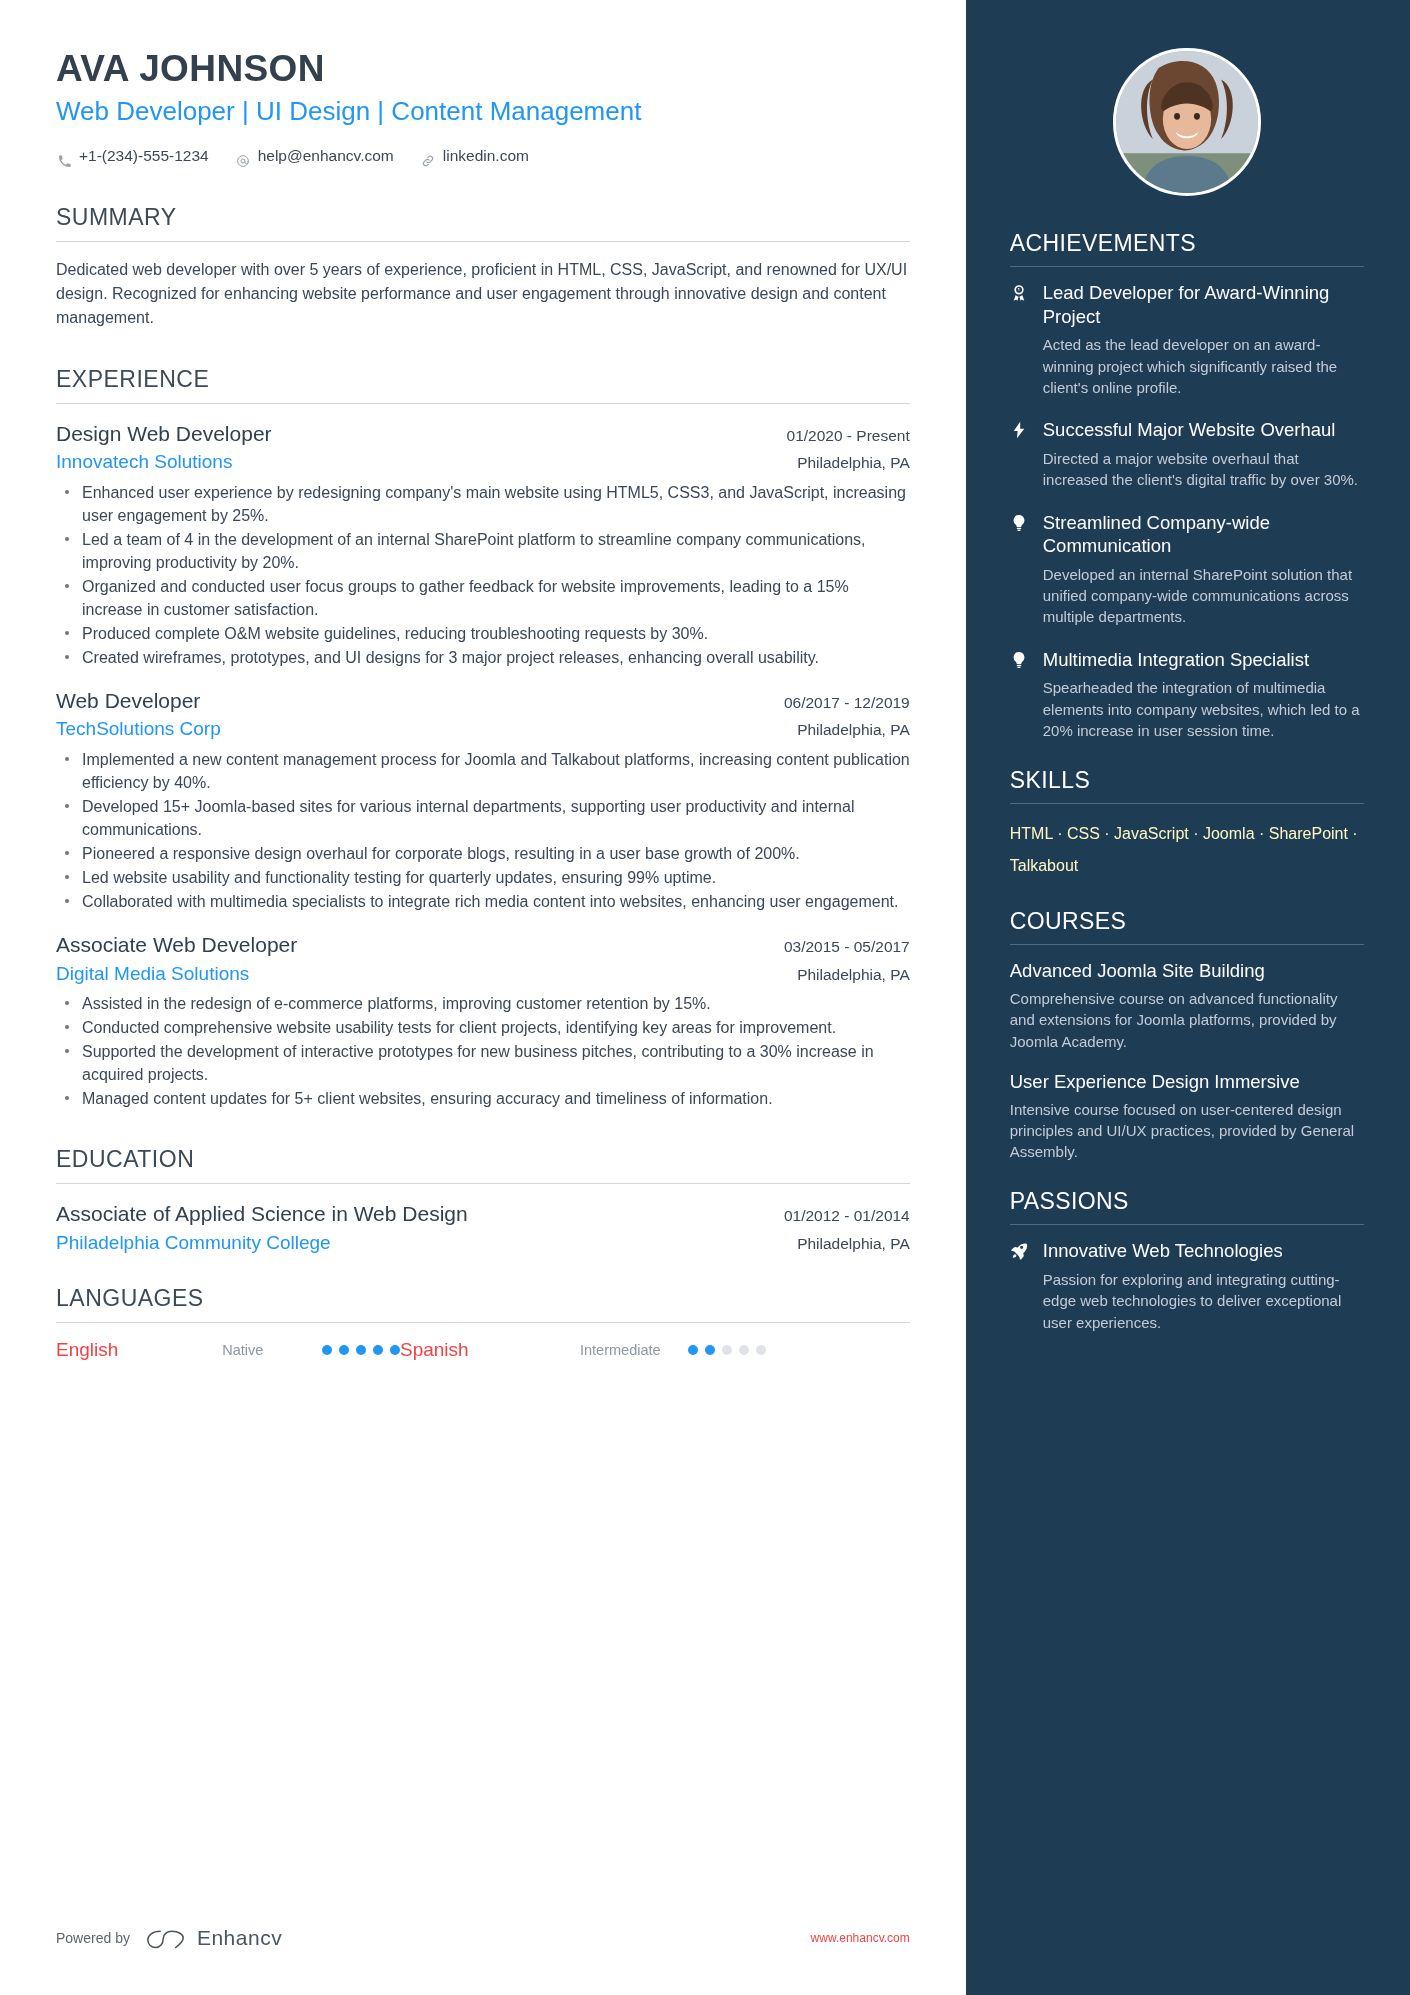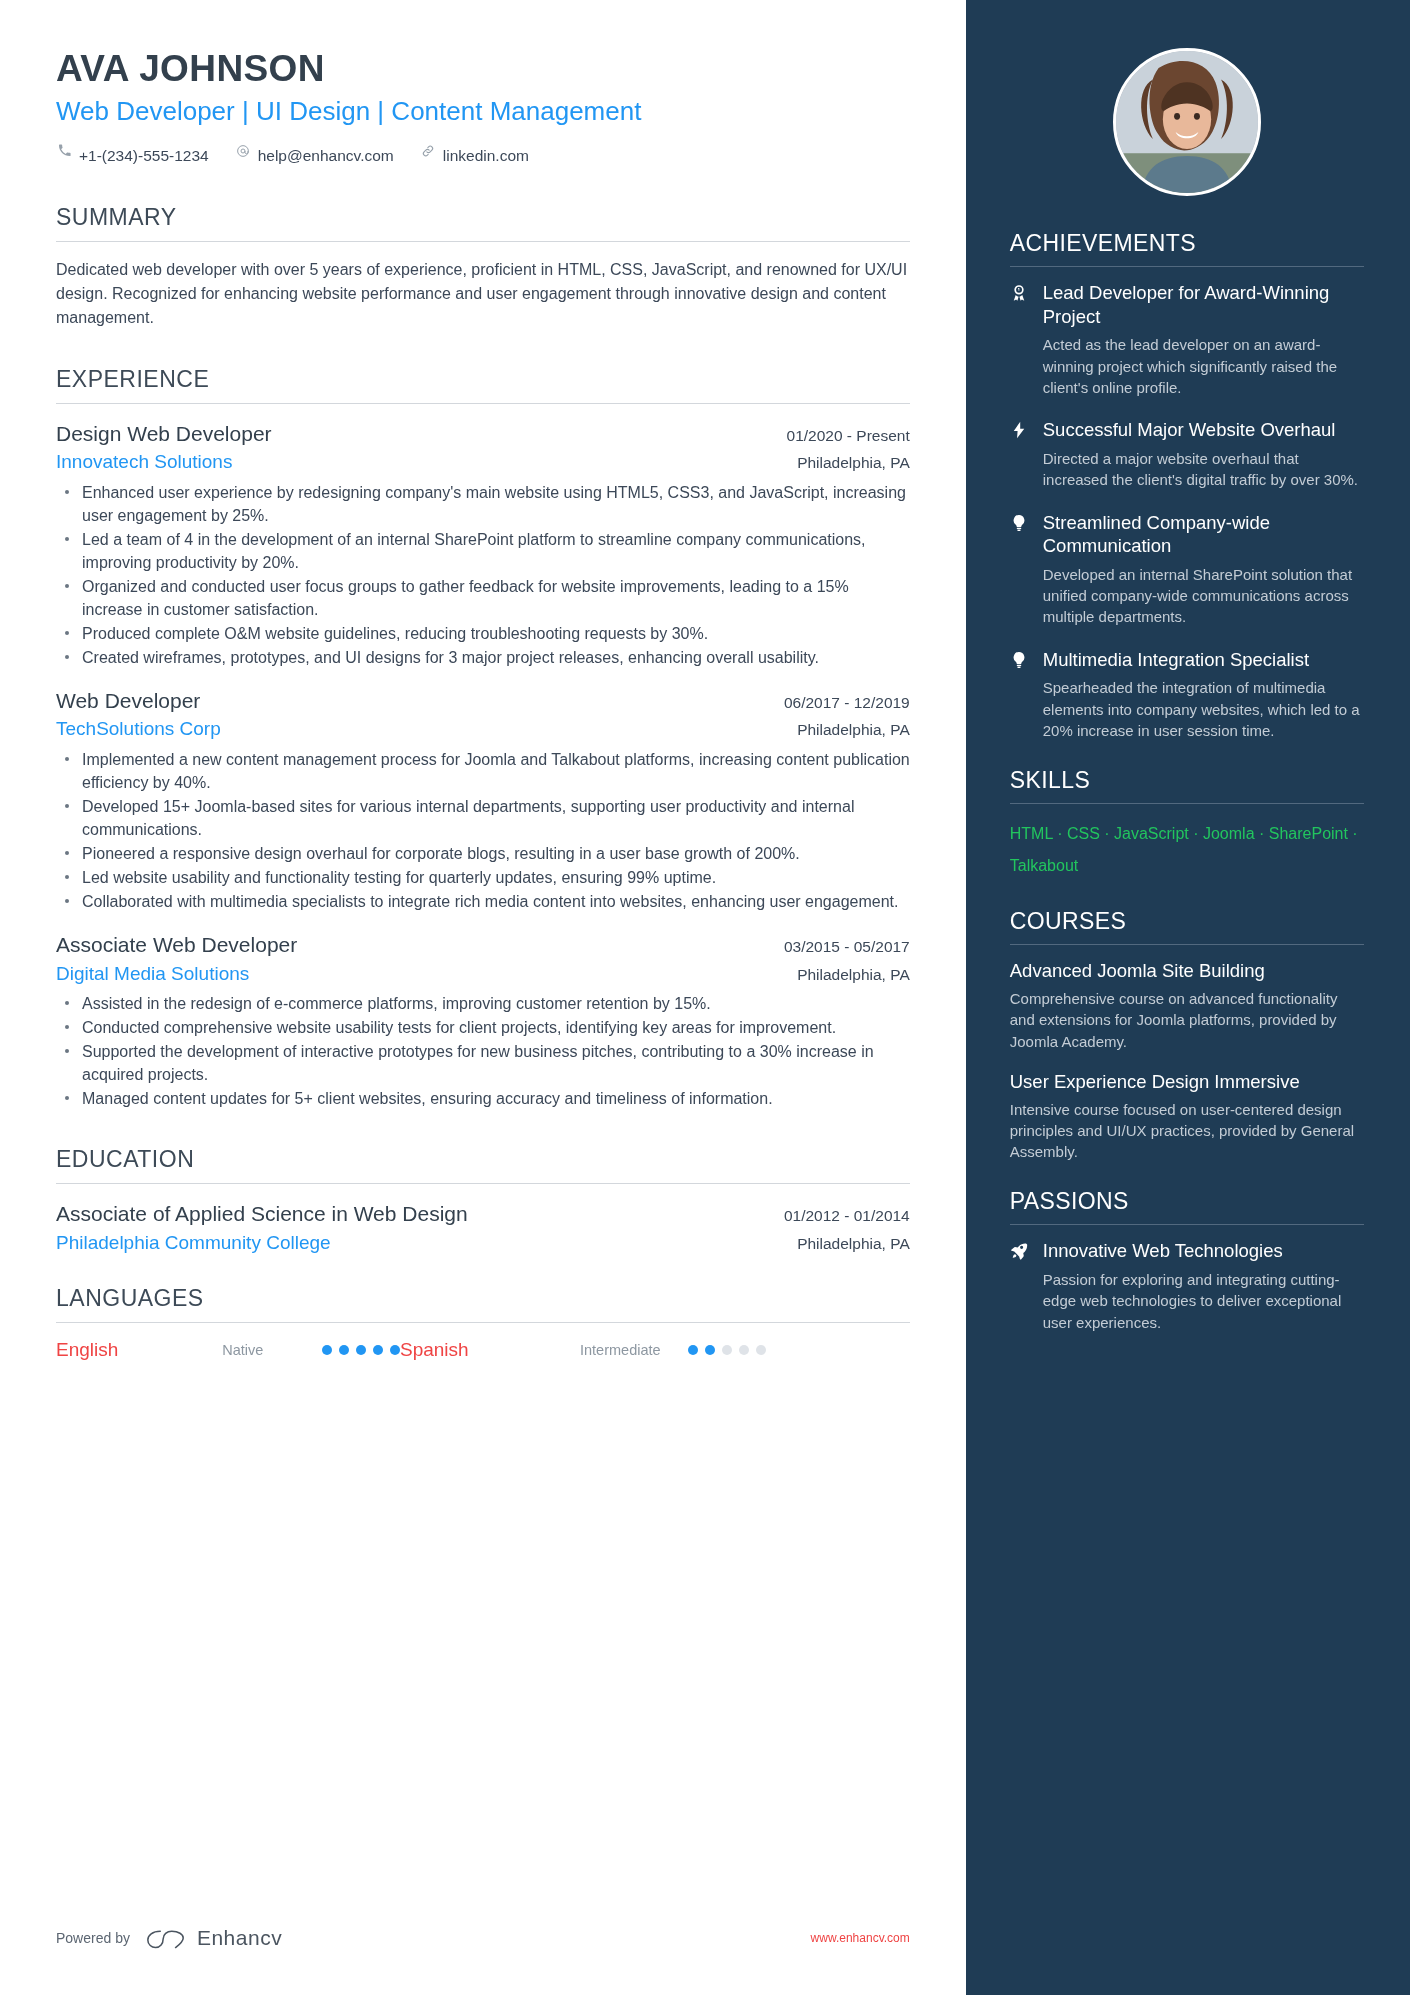--- a/index.html
+++ b/index.html
@@ -37,21 +37,21 @@
     margin-top:6px;
     line-height:1.25;
     font-weight:400;
   }
   .headline .bar { color:#2196f3; }
 
   .contacts { margin-top:16px; }
   .contact-line { display:flex; align-items:center; flex-wrap:wrap; line-height:1.55; }
   .contact-item {
     display:inline-flex;
-    align-items:flex-start;
+    align-items:flex-end;
     font-size:15.5px;
     color:#3c4858;
     margin-right:26px;
   }
   .contact-item .ico {
     display:inline-flex;
     align-items:center;
     justify-content:center;
     width:16px;
     margin-right:7px;
@@ -219,21 +219,21 @@
   .ach-body {
     font-size:15px;
     line-height:1.42;
     color:#c3ccd5;
     margin-top:6px;
   }
 
   .skills-text {
     font-size:16px;
     line-height:2.0;
-    color:#22c55e;
+    color:#fef9c3;
   }
 
   .course { margin-bottom:18px; }
   .course-title {
     font-size:18.5px;
     line-height:1.28;
     color:#ffffff;
   }
   .course-body {
     font-size:15px;

